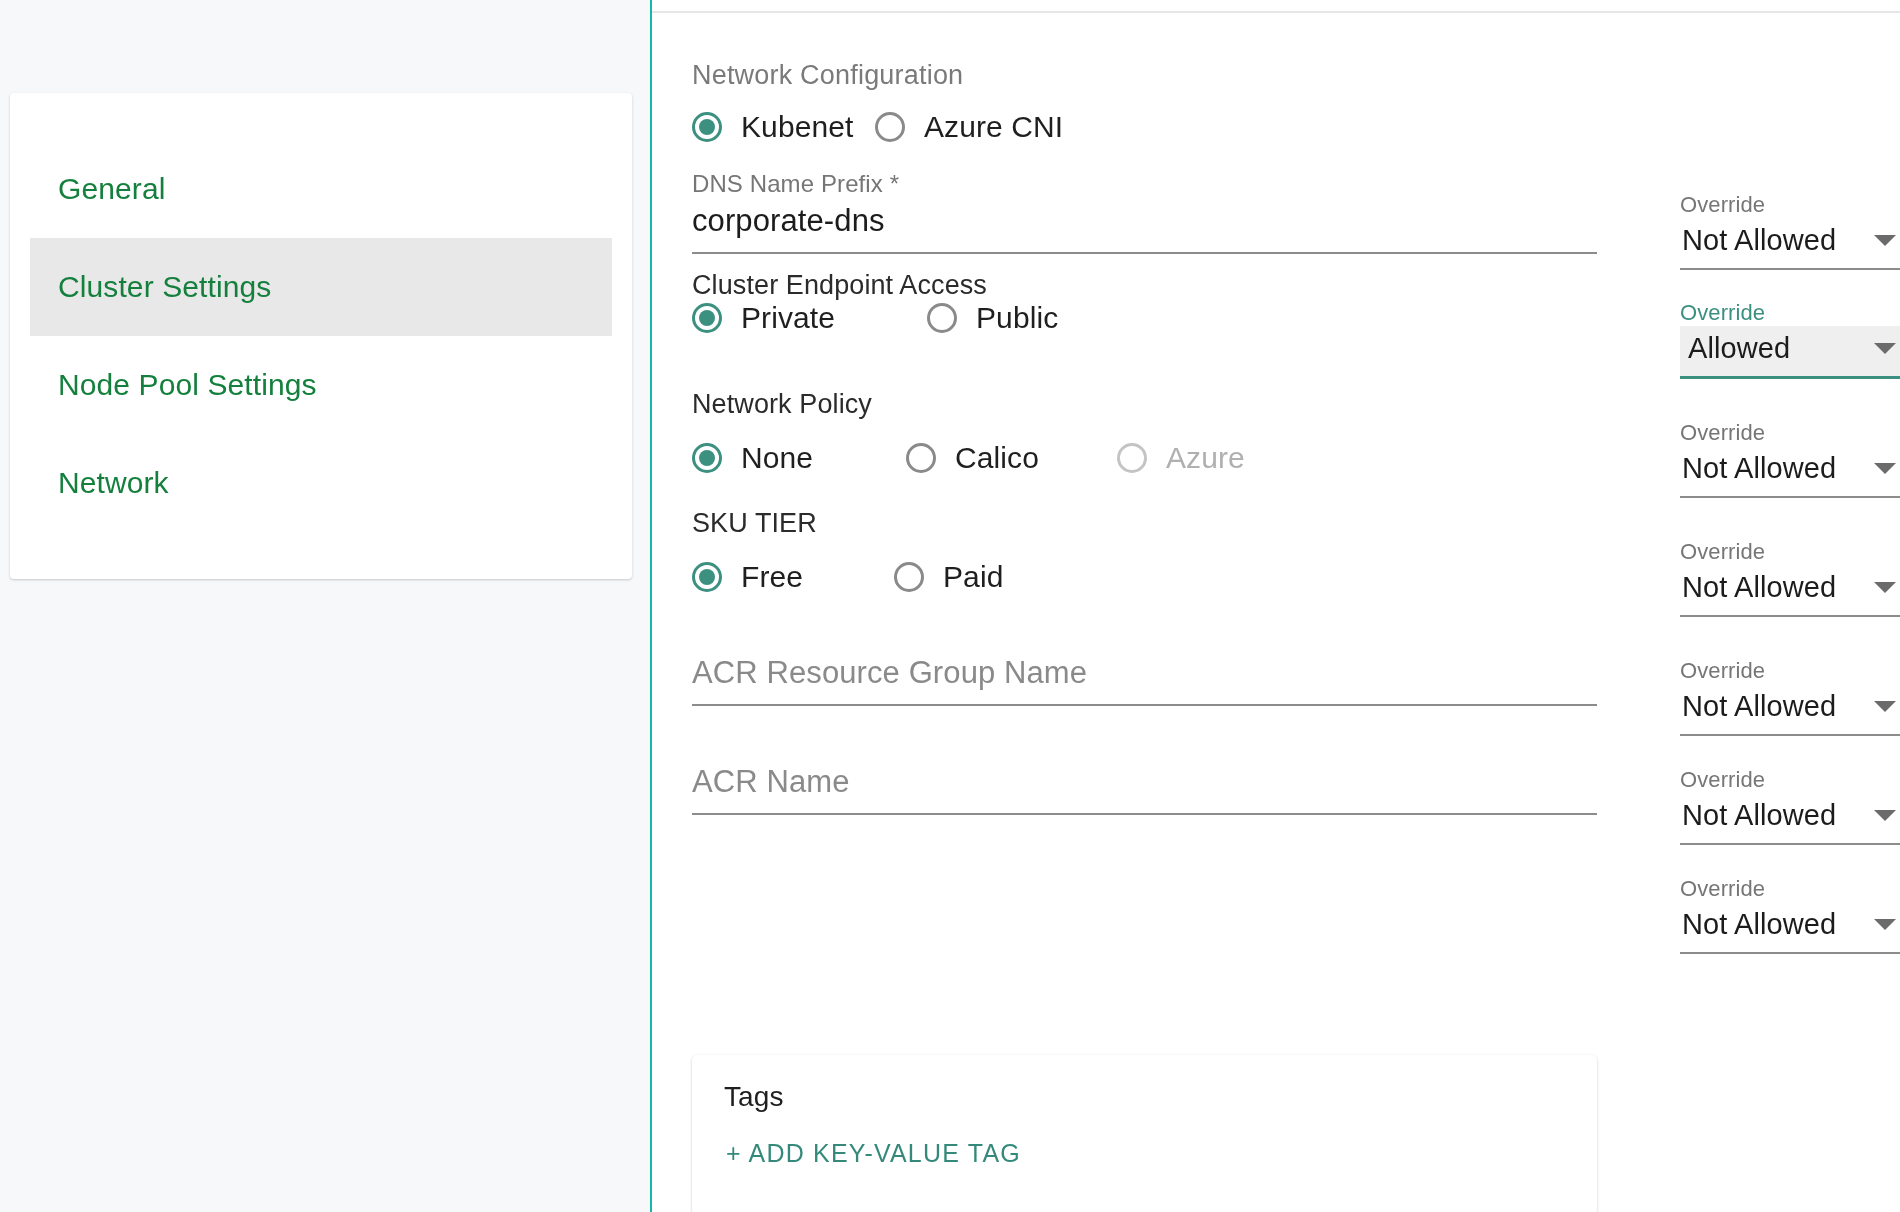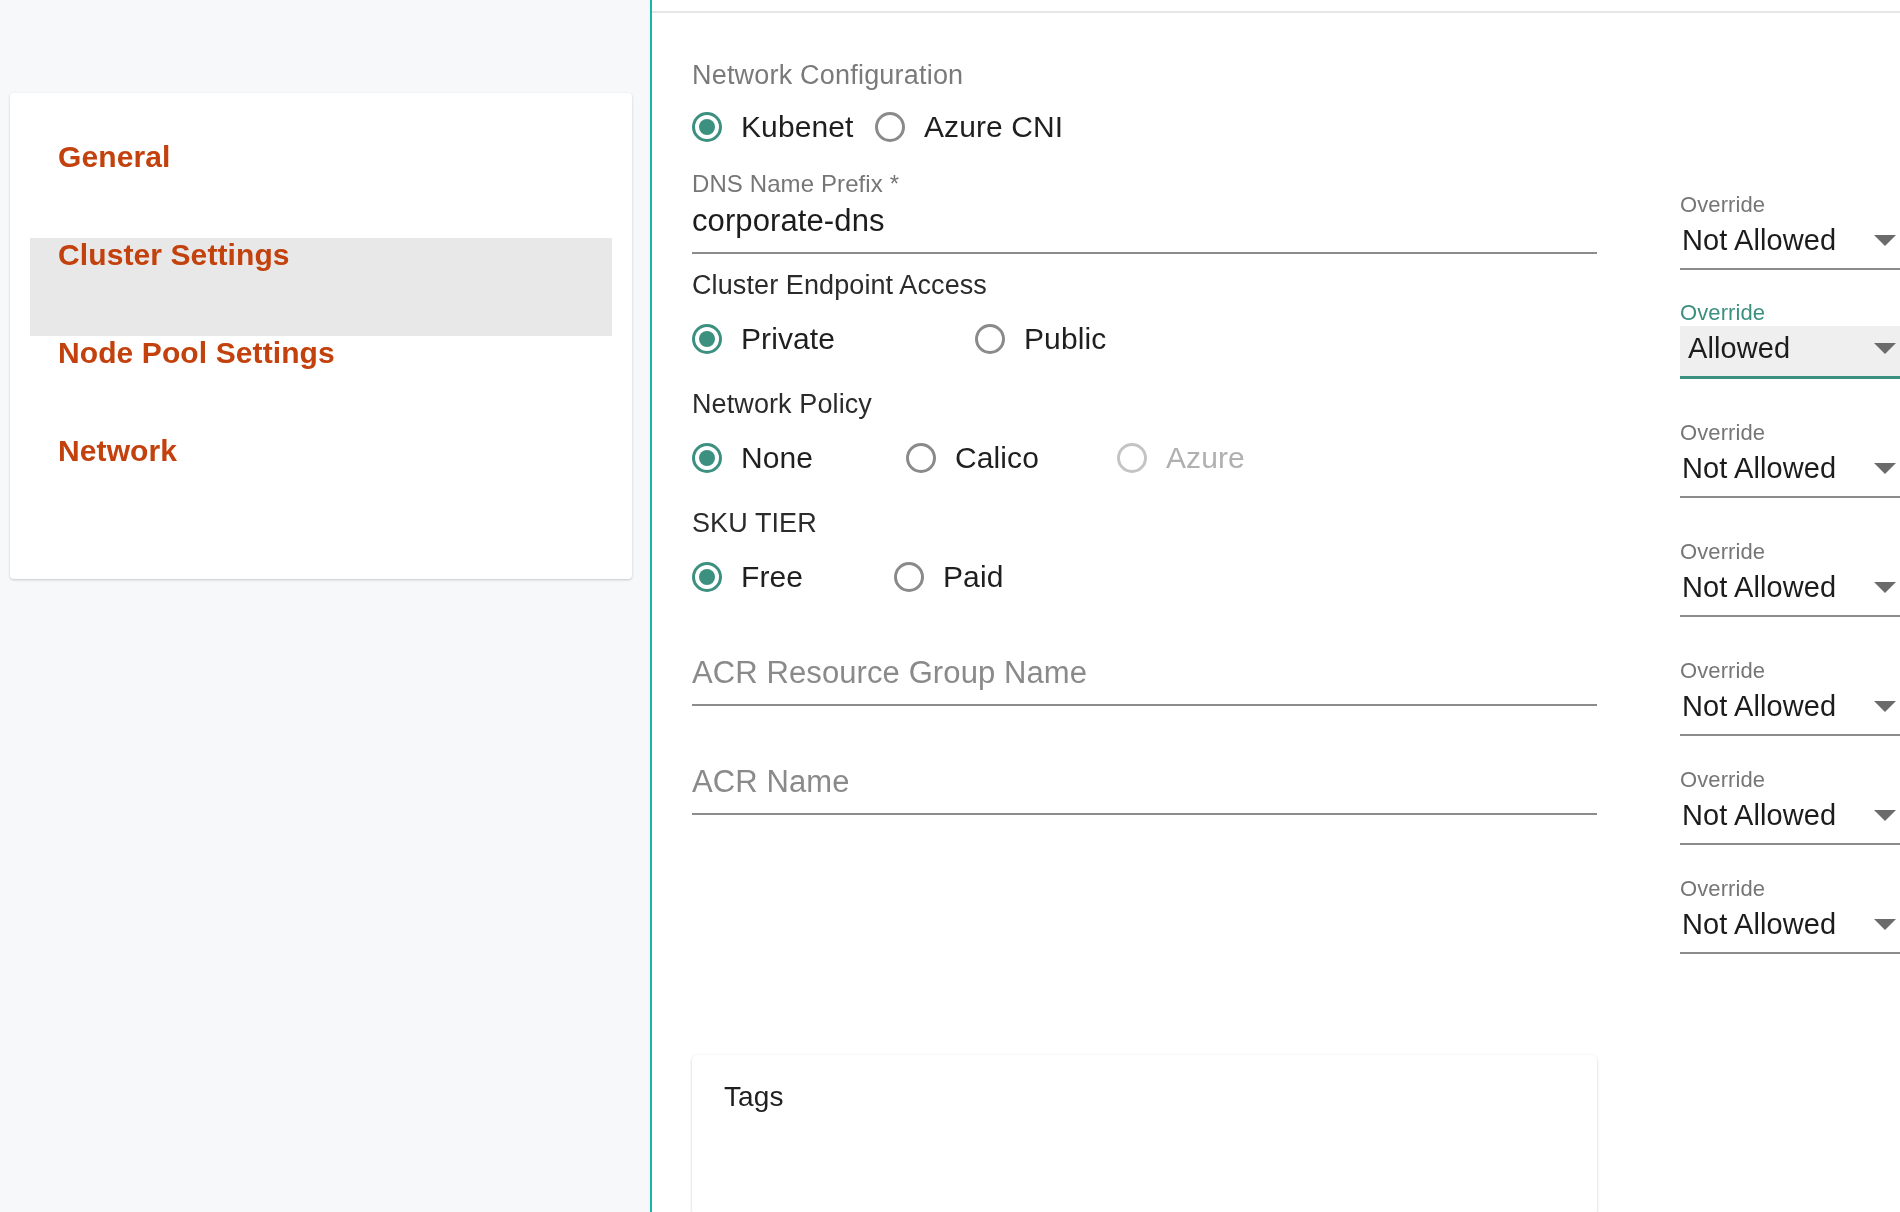--- a/index.html
+++ b/index.html
@@ -41,25 +41,25 @@
   .nav-list {
     position: absolute;
     left: 0;
     top: 47px;
     right: 0;
   }
 
   .nav-item {
     height: 98px;
     display: flex;
-    align-items: flex-start;
+    align-items: center;
     padding-left: 48px;
     font-size: 30px;
-    font-weight: 700;
-    color: #c2410c;
+    font-weight: 400;
+    color: #15803d;
     letter-spacing: 0.1px;
     cursor: pointer;
     user-select: none;
   }
 
   .nav-item.active {
     background: #e8e8e8;
     margin: 0 20px;
     padding-left: 28px;
   }
@@ -324,21 +324,21 @@
     </div>
 
     <div class="text-field" style="position:absolute; top:170px; left:0; width:905px;">
       <div class="sub-label" style="font-size:24px;">DNS Name Prefix *</div>
       <span class="value" style="margin-top:5px;">corporate-dns</span>
     </div>
 
     <div style="position:absolute; top:270px; left:0;">
       <div class="group-label">Cluster Endpoint Access</div>
 
-      <div class="radio-row" style="margin-top:21px;gap:48px;">
+      <div class="radio-row" style="">
         <label class="radio-opt" style="width:235px;">
           <span class="radio-mark checked"></span>
           <span class="radio-text">Private</span>
         </label>
         <label class="radio-opt">
           <span class="radio-mark"></span>
           <span class="radio-text">Public</span>
         </label>
       </div>
     </div>
@@ -382,20 +382,21 @@
     </div>
 
     <div class="text-field" style="position:absolute; top:764px; left:0; width:905px;">
       <span class="value placeholder">ACR Name</span>
     </div>
 
   </div>
 
   <div class="tags-card">
     <div class="tags-title">Tags</div>
+    <button class="add-tag-btn">+ ADD KEY-VALUE TAG</button>
   </div>
 
   <div class="override-col">
 
     <div class="ovr" style="top:192px;">
       <span class="ovr-label">Override</span>
       <div class="ovr-control">
         <span class="ovr-value">Not Allowed</span>
         <span class="caret"></span>
       </div>

